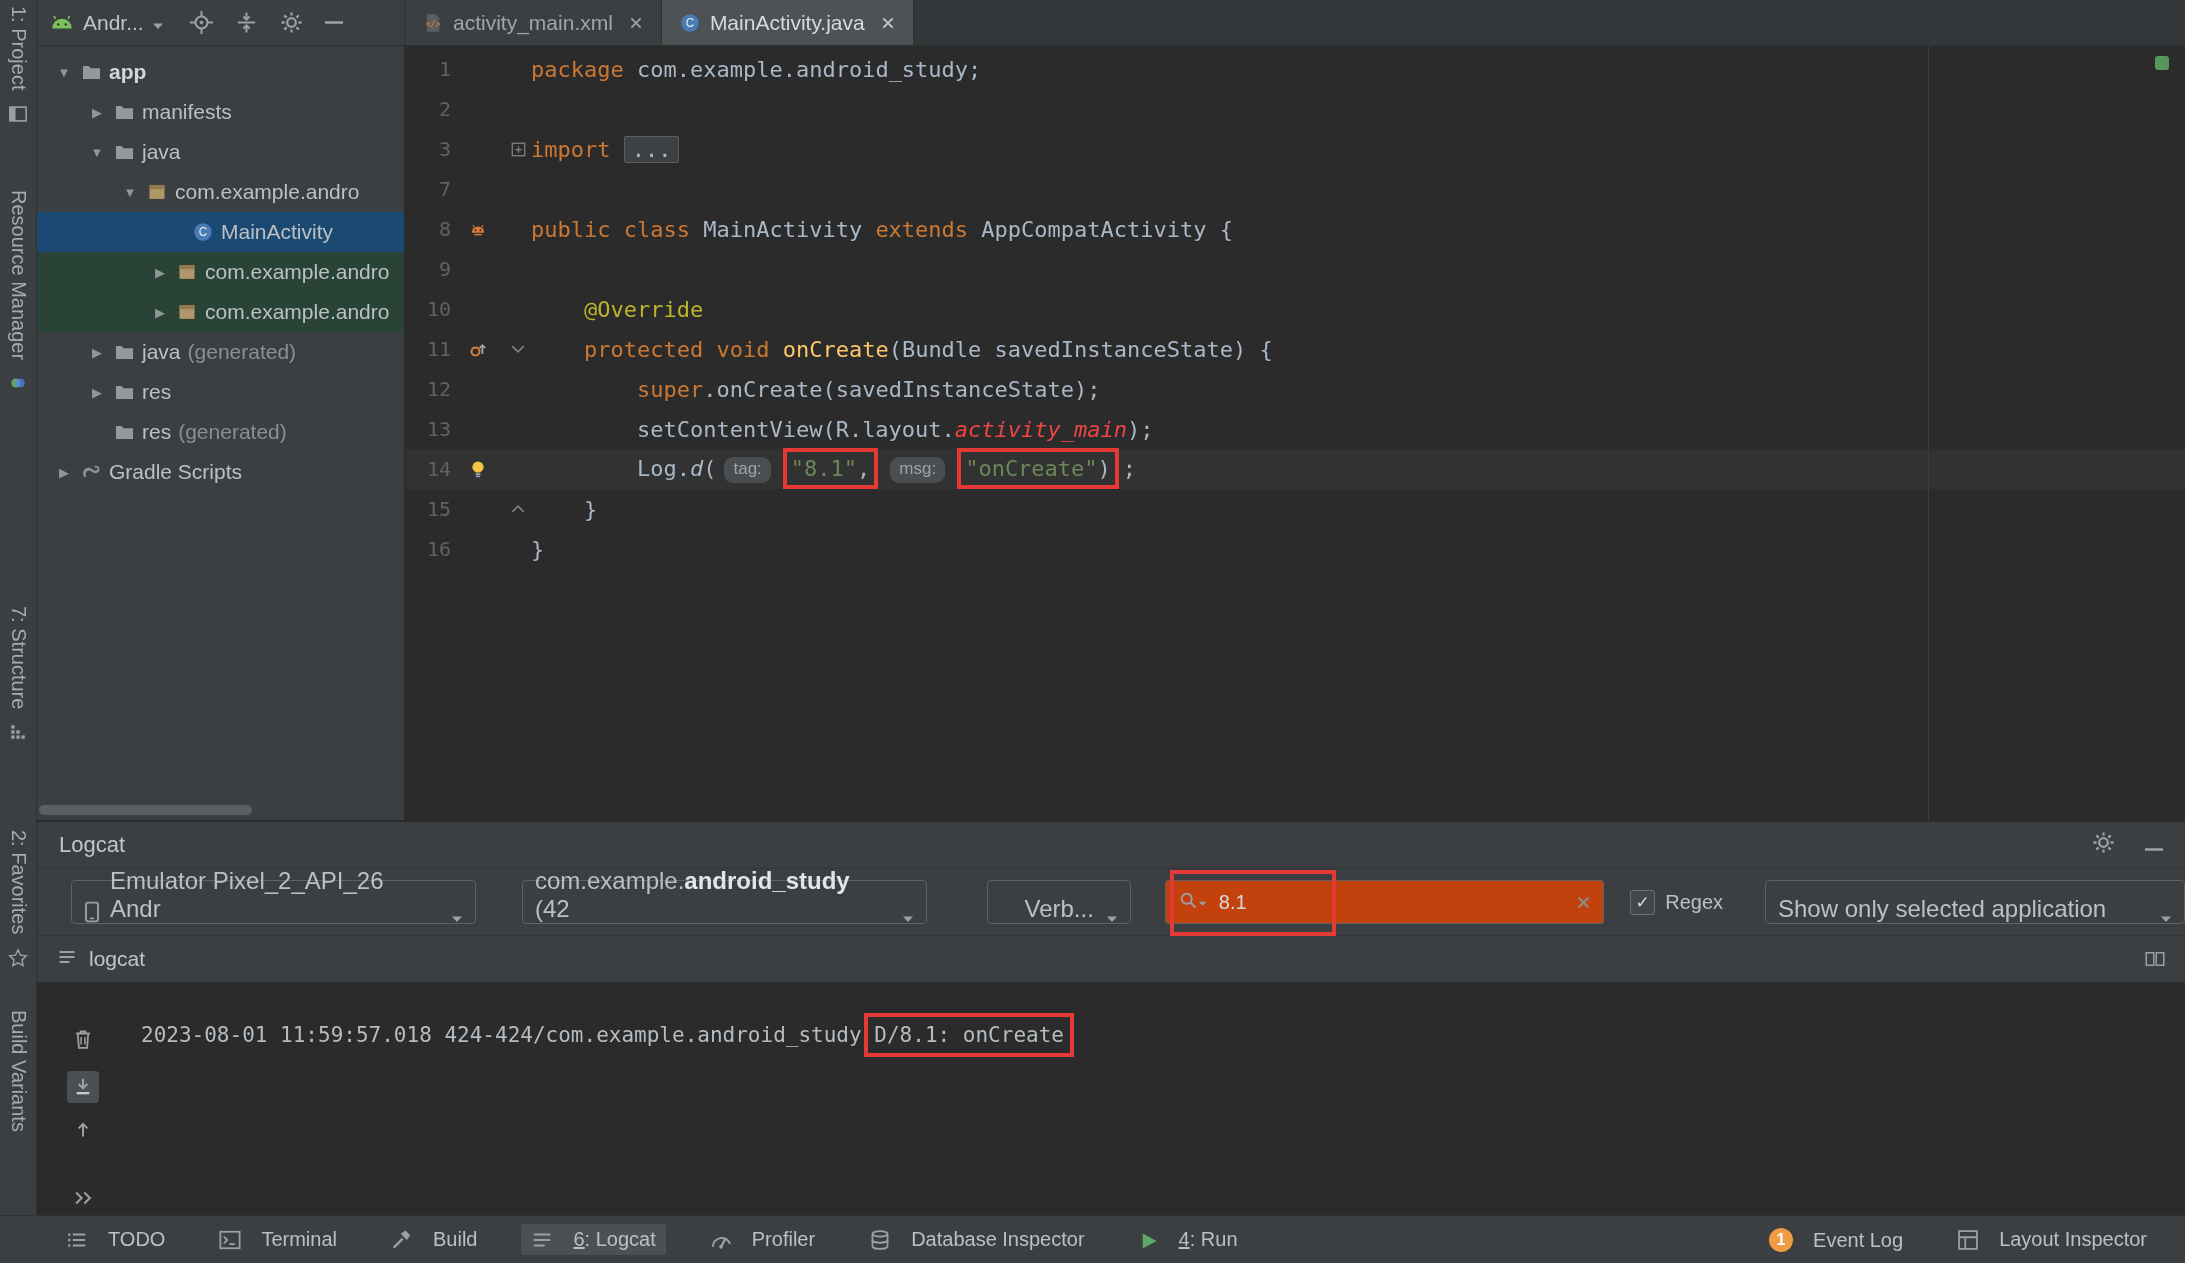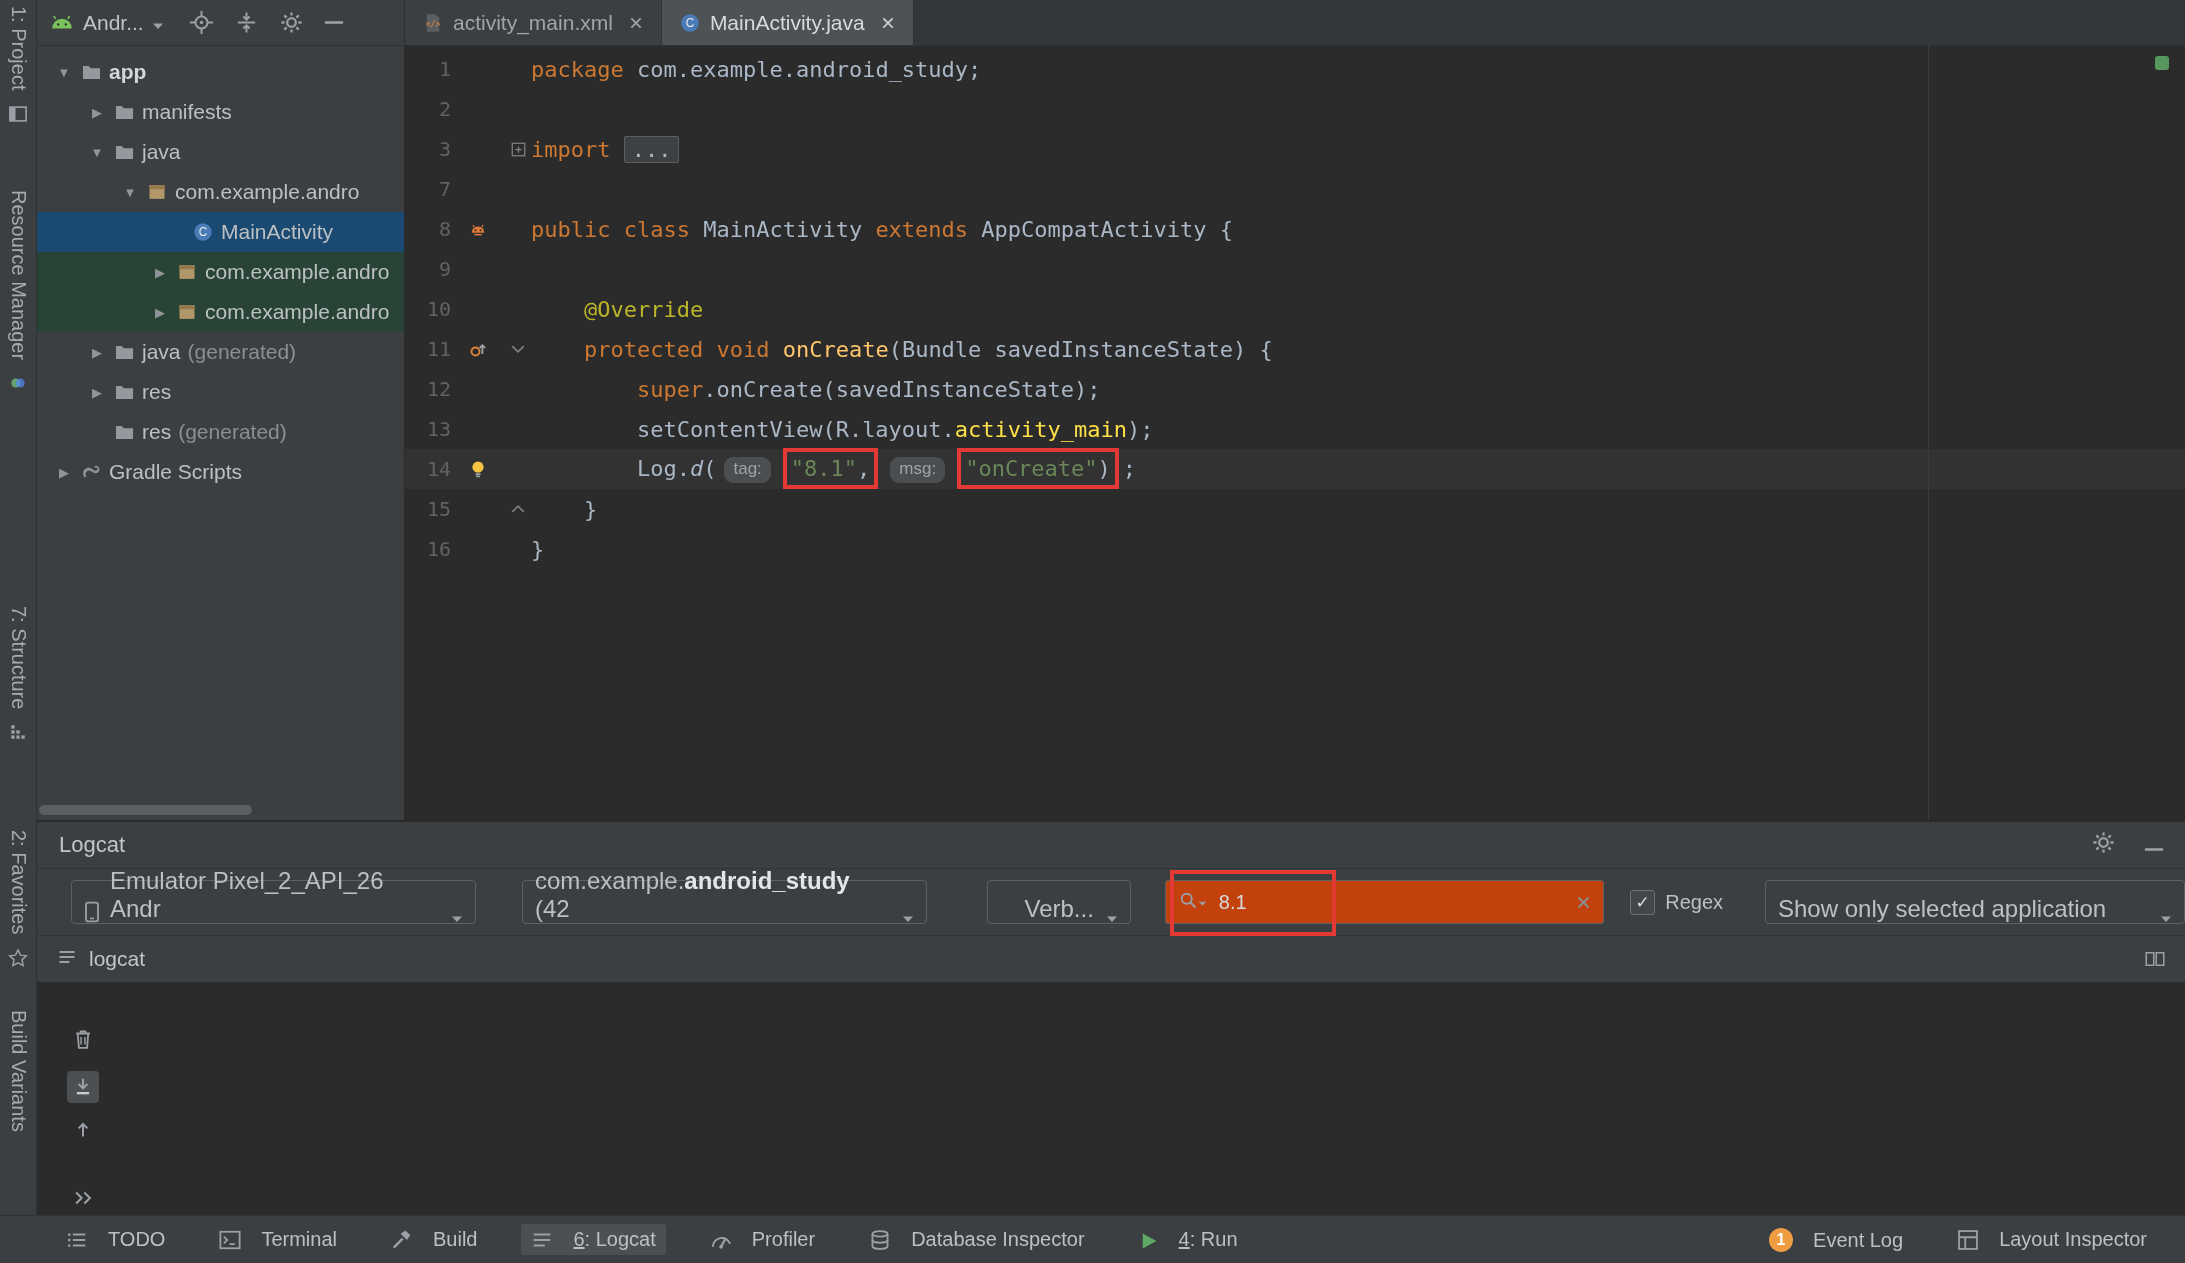--- a/index.html
+++ b/index.html
@@ -40,21 +40,21 @@
   .hscroll{position:absolute;bottom:5px;left:2px;width:213px;height:10px;background:#5c5f61;border-radius:5px;}
 
   .editor{flex:1;background:#2b2b2b;position:relative;padding-top:3px;overflow:hidden;}
   .cline{display:flex;height:40px;align-items:center;position:relative;}
   .cline.cur{background:#323232;}
   .ln{width:46px;flex:0 0 46px;text-align:right;color:#606366;font-size:20px;font-family:"DejaVu Sans Mono",monospace;}
   .gi{width:54px;flex:0 0 54px;display:inline-flex;align-items:center;justify-content:center;}
   .fi{width:26px;flex:0 0 26px;display:inline-flex;align-items:center;justify-content:center;}
   .ctext{white-space:pre;font-size:22px;font-family:"DejaVu Sans Mono",monospace;color:#a9b7c6;}
   .pl{color:#a9b7c6;} .kw{color:#cc7832;} .st{color:#6a8759;} .ann{color:#bbb529;}
-  .me{color:#ffc66b;} .fld{color:#fde047;} .it{font-style:italic;color:#a9b7c6;}
+  .me{color:#ffc66b;} .fld{color:#ef4444;font-style:italic;} .it{font-style:italic;color:#a9b7c6;}
   .hint{display:inline-block;background:#4b4e50;color:#9da3a8;border-radius:9px;padding:2px 9px 4px;font-family:"Liberation Sans",sans-serif;font-size:17px;vertical-align:middle;margin:0 8px;}
   .foldchip{background:#3e4143;border:1px solid #5a5e60;color:#a9b7c6;padding:0 7px;border-radius:2px;}
   .redbox{outline:4px solid #e53935;outline-offset:4px;margin:0 12px;}
   .margin-guide{position:absolute;top:0;bottom:0;left:1523px;width:1px;background:#3a3d3f;}
   .inspect-dot{position:absolute;top:10px;right:16px;width:14px;height:14px;background:#57965c;border-radius:3px;}
 
   
   .lc-header{height:46px;flex:0 0 46px;background:#3c3f41;border-top:2px solid #2b2b2b;display:flex;align-items:center;padding:0 22px;color:#c2c6c9;font-size:22px;}
   .hicons{margin-left:auto;display:flex;align-items:center;gap:30px;}
   .lc-toolbar{height:66px;flex:0 0 66px;background:#3c3f41;display:flex;align-items:center;padding-left:34px;border-top:1px solid #323537;}
@@ -552,20 +552,21 @@
           </span>
         <span><svg width="20" height="20" viewBox="0 0 16 16">
               <path d="M8 14V4M4.5 7.5 8 4l3.5 3.5" stroke="#9aa0a6" stroke-width="1.6" fill="none"></path>
             </svg></span>
         <span class="more">
             <svg width="22" height="18" viewBox="0 0 16 12">
               <path d="M3 2l4 4-4 4M9 2l4 4-4 4" fill="none" stroke="#9aa0a6" stroke-width="1.5"></path>
             </svg>
           </span>
       </div>
+      <div class="lc-log"><span>2023-08-01 11:59:57.018 424-424/com.example.android_study </span><span class="log-red">D/8.1: onCreate</span></div>
     </div>
 
   </div>
 
   <div class="bottombar" id="bottombar">
       <div class="bb-group">
         <div class="bb-item">
           <span class="bbicon">
             <svg width="22" height="22" viewBox="0 0 16 16">
               <g stroke="#9aa0a6" stroke-width="1.4">

